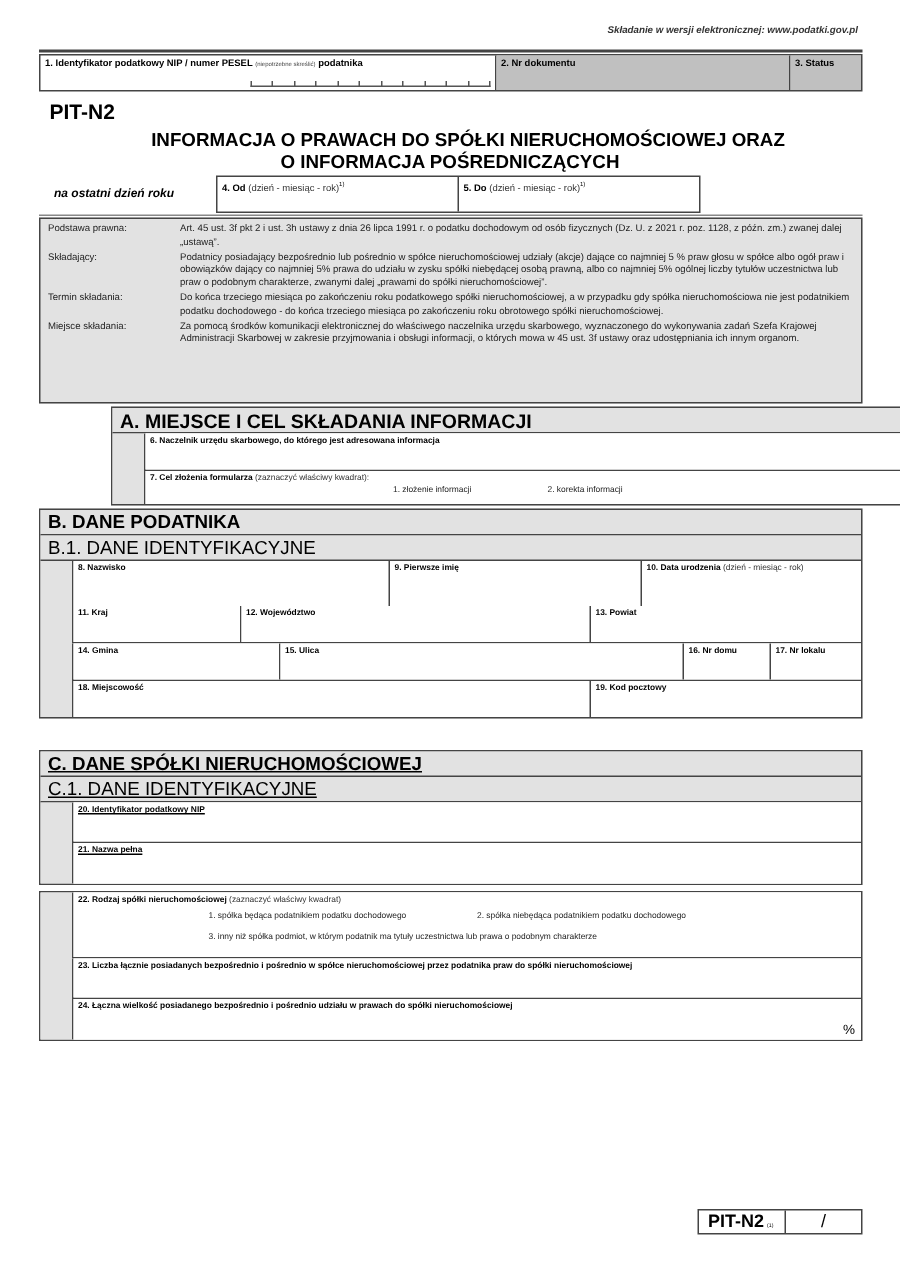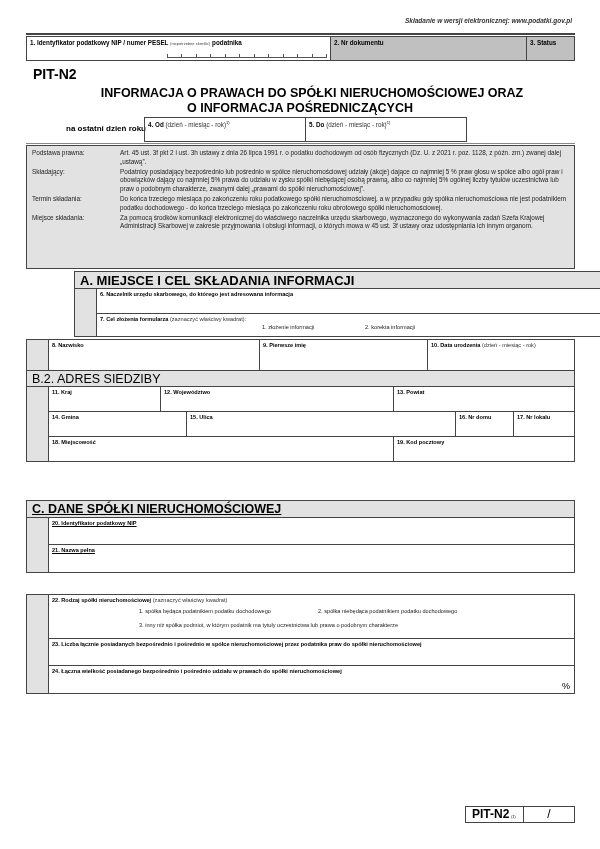--- a/index.html
+++ b/index.html
@@ -19,21 +19,21 @@
   .cell-label .normal { font-weight: normal; color: #333; }
   .gray { background: #c0c0c0; }
   .ticks { position: absolute; left: 140px; right: 3px; bottom: 2px; height: 4px; border-bottom: 1px solid #555; display: flex; justify-content: space-between; }
   .ticks span { width: 1px; height: 4px; background: #555; }
 
   .form-code { left: 33px; top: 66px; font-size: 14px; font-weight: bold; }
   .title { left: 0; width: 600px; text-align: center; font-size: 12.5px; font-weight: bold; line-height: 15px; }
   .title.l1 { top: 86px; margin-left: 12px; }
   .title.l2 { top: 101px; }
 
-  .period-label { left: 66px; top: 124px; font-size: 8px; font-weight: bold; }
+  .period-label { left: 36px; top: 124px; font-size: 8px; font-weight: bold; font-style: italic; }
   .period-box { left: 144px; top: 117px; width: 323px; height: 25px; display: flex; border: 1px solid #444; }
   .period-box .cell { flex: 1; }
 
   .rule2 { left: 26px; top: 143px; width: 549px; height: 1px; background: #888; }
 
   .info-box { left: 26px; top: 145px; width: 549px; height: 124px; background: #e2e2e2; border: 1px solid #444; padding: 3px 5px; font-size: 6.4px; color: #222; line-height: 8.8px; }
   .info-row { display: flex; margin-bottom: 1px; }
   .info-key { width: 88px; flex-shrink: 0; }
   .info-val { flex: 1; }
 
@@ -146,37 +146,38 @@
           <span class="normal">(zaznaczyć właściwy kwadrat):</span>
         </div>
         <div class="opt" style="left:165px; top:10px;">1. złożenie informacji</div>
         <div class="opt" style="left:268px; top:10px;">2. korekta informacji</div>
       </div>
     </div>
   </div>
 </div>
 
 <div class="section" style="top:339px;">
+  <div class="sec-head" style="font-size:12.5px;">B.  DANE PODATNIKA</div>
+  <div class="sec-sub">B.1. DANE IDENTYFIKACYJNE</div>
   <div class="body-area">
     <div class="field-row" style="height:30px; border-bottom:none;">
       <div class="field" style="width:211px;">
         <div class="f-label">8. Nazwisko</div>
       </div>
       <div class="field" style="width:168px;">
         <div class="f-label">9. Pierwsze imię</div>
       </div>
       <div class="field" style="flex:1;">
         <div class="f-label">
           <span>10. Data urodzenia</span>
           <span class="normal">(dzień - miesiąc - rok)</span>
         </div>
       </div>
     </div>
   </div>
-  <div class="sec-sub" style="border-top:1px solid #444;">B.2. ADRES SIEDZIBY</div>
   <div class="body-area">
     <div class="field-row" style="height:25px;">
       <div class="field" style="width:112px;">
         <div class="f-label">11. Kraj</div>
       </div>
       <div class="field" style="width:233px;">
         <div class="f-label">12. Województwo</div>
       </div>
       <div class="field" style="flex:1;">
         <div class="f-label">13. Powiat</div>
@@ -202,20 +203,21 @@
       </div>
       <div class="field" style="flex:1;">
         <div class="f-label">19. Kod pocztowy</div>
       </div>
     </div>
   </div>
 </div>
 
 <div class="section" style="top:500px;text-decoration:underline;">
   <div class="sec-head" style="font-size:12.5px;">C. DANE SPÓŁKI NIERUCHOMOŚCIOWEJ</div>
+  <div class="sec-sub">C.1. DANE IDENTYFIKACYJNE</div>
   <div class="body-area">
     <div class="field-row" style="height:27px;">
       <div class="field" style="flex:1;">
         <div class="f-label">20. Identyfikator podatkowy NIP</div>
       </div>
     </div>
     <div class="field-row" style="height:27px;">
       <div class="field" style="flex:1;">
         <div class="f-label">21. Nazwa pełna</div>
       </div>

